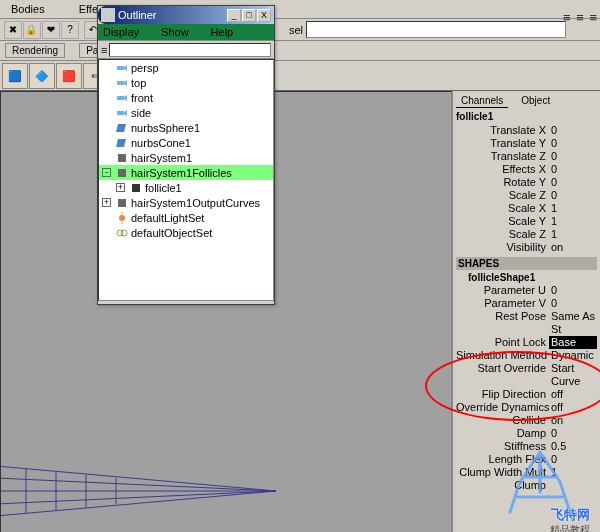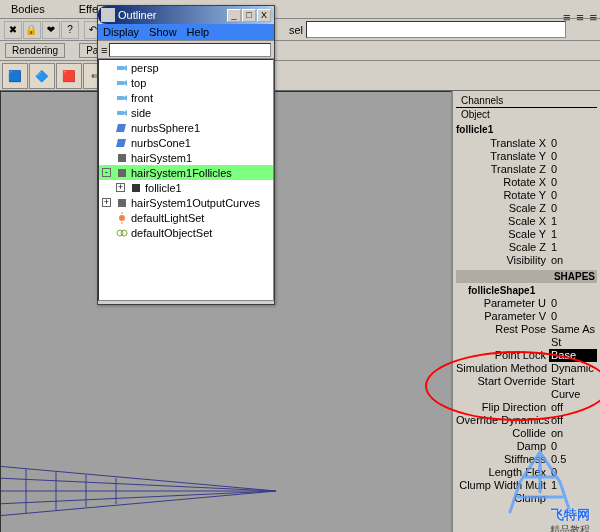--- a/index.html
+++ b/index.html
@@ -12,37 +12,37 @@
 .sel-input { width: 260px; height: 17px; background: #fff; border: 1px inset #888; }
 .shelf-tabs { display: flex; background: #d4d0c8; border-bottom: 1px solid #888; padding: 2px 5px; gap: 14px; }
 .shelf-tab { padding: 1px 6px; border: 1px solid #888; background: #d4d0c8; font-size: 10px; }
 .shelf-icons { display: flex; background: #d4d0c8; padding: 2px; gap: 1px; border-bottom: 1px solid #666; height: 30px; }
 .shelf-ico { width: 26px; height: 26px; border: 1px solid #888; background: #e0d8c8; display: flex; align-items: center; justify-content: center; }
 .main { display: flex; height: 450px; position: relative; }
 .viewport { flex: 1; background: #a0a0a0; position: relative; border: 1px inset #888; overflow: hidden; }
 .wire { position: absolute; left: -5px; top: 374px; width: 280px; height: 50px; }
 .wire line { stroke: #3a3a8a; stroke-width: 1; }
 .panel { width: 148px; background: #d4d0c8; border-left: 1px solid #888; padding: 3px 3px; overflow: hidden; }
-.panel-tabs { display: flex; gap: 0; margin-bottom: 3px; flex-direction: column; }
+.panel-tabs { display: flex; gap: 8px; margin-bottom: 3px; }
 .ptab { padding: 1px 5px; font-size: 10px; }
 .ptab.active { border-bottom: 1px solid #000; }
 .node-name { font-weight: bold; margin: 3px 0 2px; font-size: 10px; }
 .attr-row { display: flex; font-size: 10px; line-height: 13px; }
 .attr-row .lbl { flex: 1; text-align: right; padding-right: 3px; white-space: nowrap; overflow: hidden; }
 .attr-row .val { width: 48px; padding-left: 2px; }
 .attr-row .val.hl { background: #000; color: #fff; }
-.shapes-hdr { background: #b0aca4; font-weight: bold; font-size: 10px; padding: 1px 2px; margin-top: 3px; text-align: right; }
+.shapes-hdr { background: #b0aca4; font-weight: bold; font-size: 10px; padding: 1px 2px; margin-top: 3px; }
 .shape-name { font-weight: bold; margin: 2px 12px 1px; font-size: 10px; }
 .red-oval { position: absolute; width: 185px; height: 70px; border: 2px solid #ff0000; border-radius: 50%; right: -10px; top: 260px; pointer-events: none; }
 .outliner { position: absolute; left: 97px; top: 5px; width: 178px; height: 300px; background: #d4d0c8; border: 1px solid #404040; box-shadow: 1px 1px 3px rgba(0,0,0,0.3); z-index: 100; }
 .titlebar { background: linear-gradient(to right, #0a246a, #a6caf0); color: #fff; padding: 2px 3px; display: flex; align-items: center; height: 18px; border-radius: 8px; }
 .titlebar .ticon { width: 14px; height: 14px; background: #ccc; margin-right: 3px; }
 .titlebar .ttext { flex: 1; font-size: 11px; }
 .titlebar .tbtn { width: 14px; height: 13px; background: #d4d0c8; border: 1px outset #fff; margin-left: 1px; font-size: 9px; text-align: center; line-height: 11px; color: #000; }
-.omenu { display: flex; gap: 10px; padding: 2px 5px; background: #3b82f6; border-bottom: 1px solid #888; font-size: 11px; }
+.omenu { display: flex; gap: 22px; padding: 2px 5px; background: #15803d; border-bottom: 1px solid #888; font-size: 11px; }
 .obar { height: 18px; border-bottom: 1px solid #888; display: flex; align-items: center; padding: 0 3px; }
 .obar .oinp { flex: 1; height: 14px; background: #fff; border: 1px inset #888; margin-left: 2px; }
 .olist { background: #fff; height: 242px; overflow: hidden; border: 1px inset #888; }
 .orow { display: flex; align-items: center; height: 15px; font-size: 10px; }
 .orow .exp { width: 14px; text-align: center; font-size: 9px; color: #000; }
 .orow .exp.box { border: 1px solid #666; width: 9px; height: 9px; line-height: 7px; margin: 0 2px 0 3px; }
 .orow .ico { width: 14px; height: 14px; margin: 0 2px; display: flex; align-items: center; justify-content: center; }
 .orow .ico svg { width: 12px; height: 12px; }
 .orow.sel { background: #7fff7f; }
 .ind1 { padding-left: 14px; }
@@ -126,21 +126,21 @@
         </div>
         <div class="attr-row">
           <span class="lbl">Translate Y</span>
           <span class="val">0</span>
         </div>
         <div class="attr-row">
           <span class="lbl">Translate Z</span>
           <span class="val">0</span>
         </div>
         <div class="attr-row">
-          <span class="lbl">Rotate X</span>
+          <span class="lbl">Effects X</span>
           <span class="val">0</span>
         </div>
         <div class="attr-row">
           <span class="lbl">Rotate Y</span>
           <span class="val">0</span>
         </div>
         <div class="attr-row">
           <span class="lbl">Scale Z</span>
           <span class="val">0</span>
         </div>

